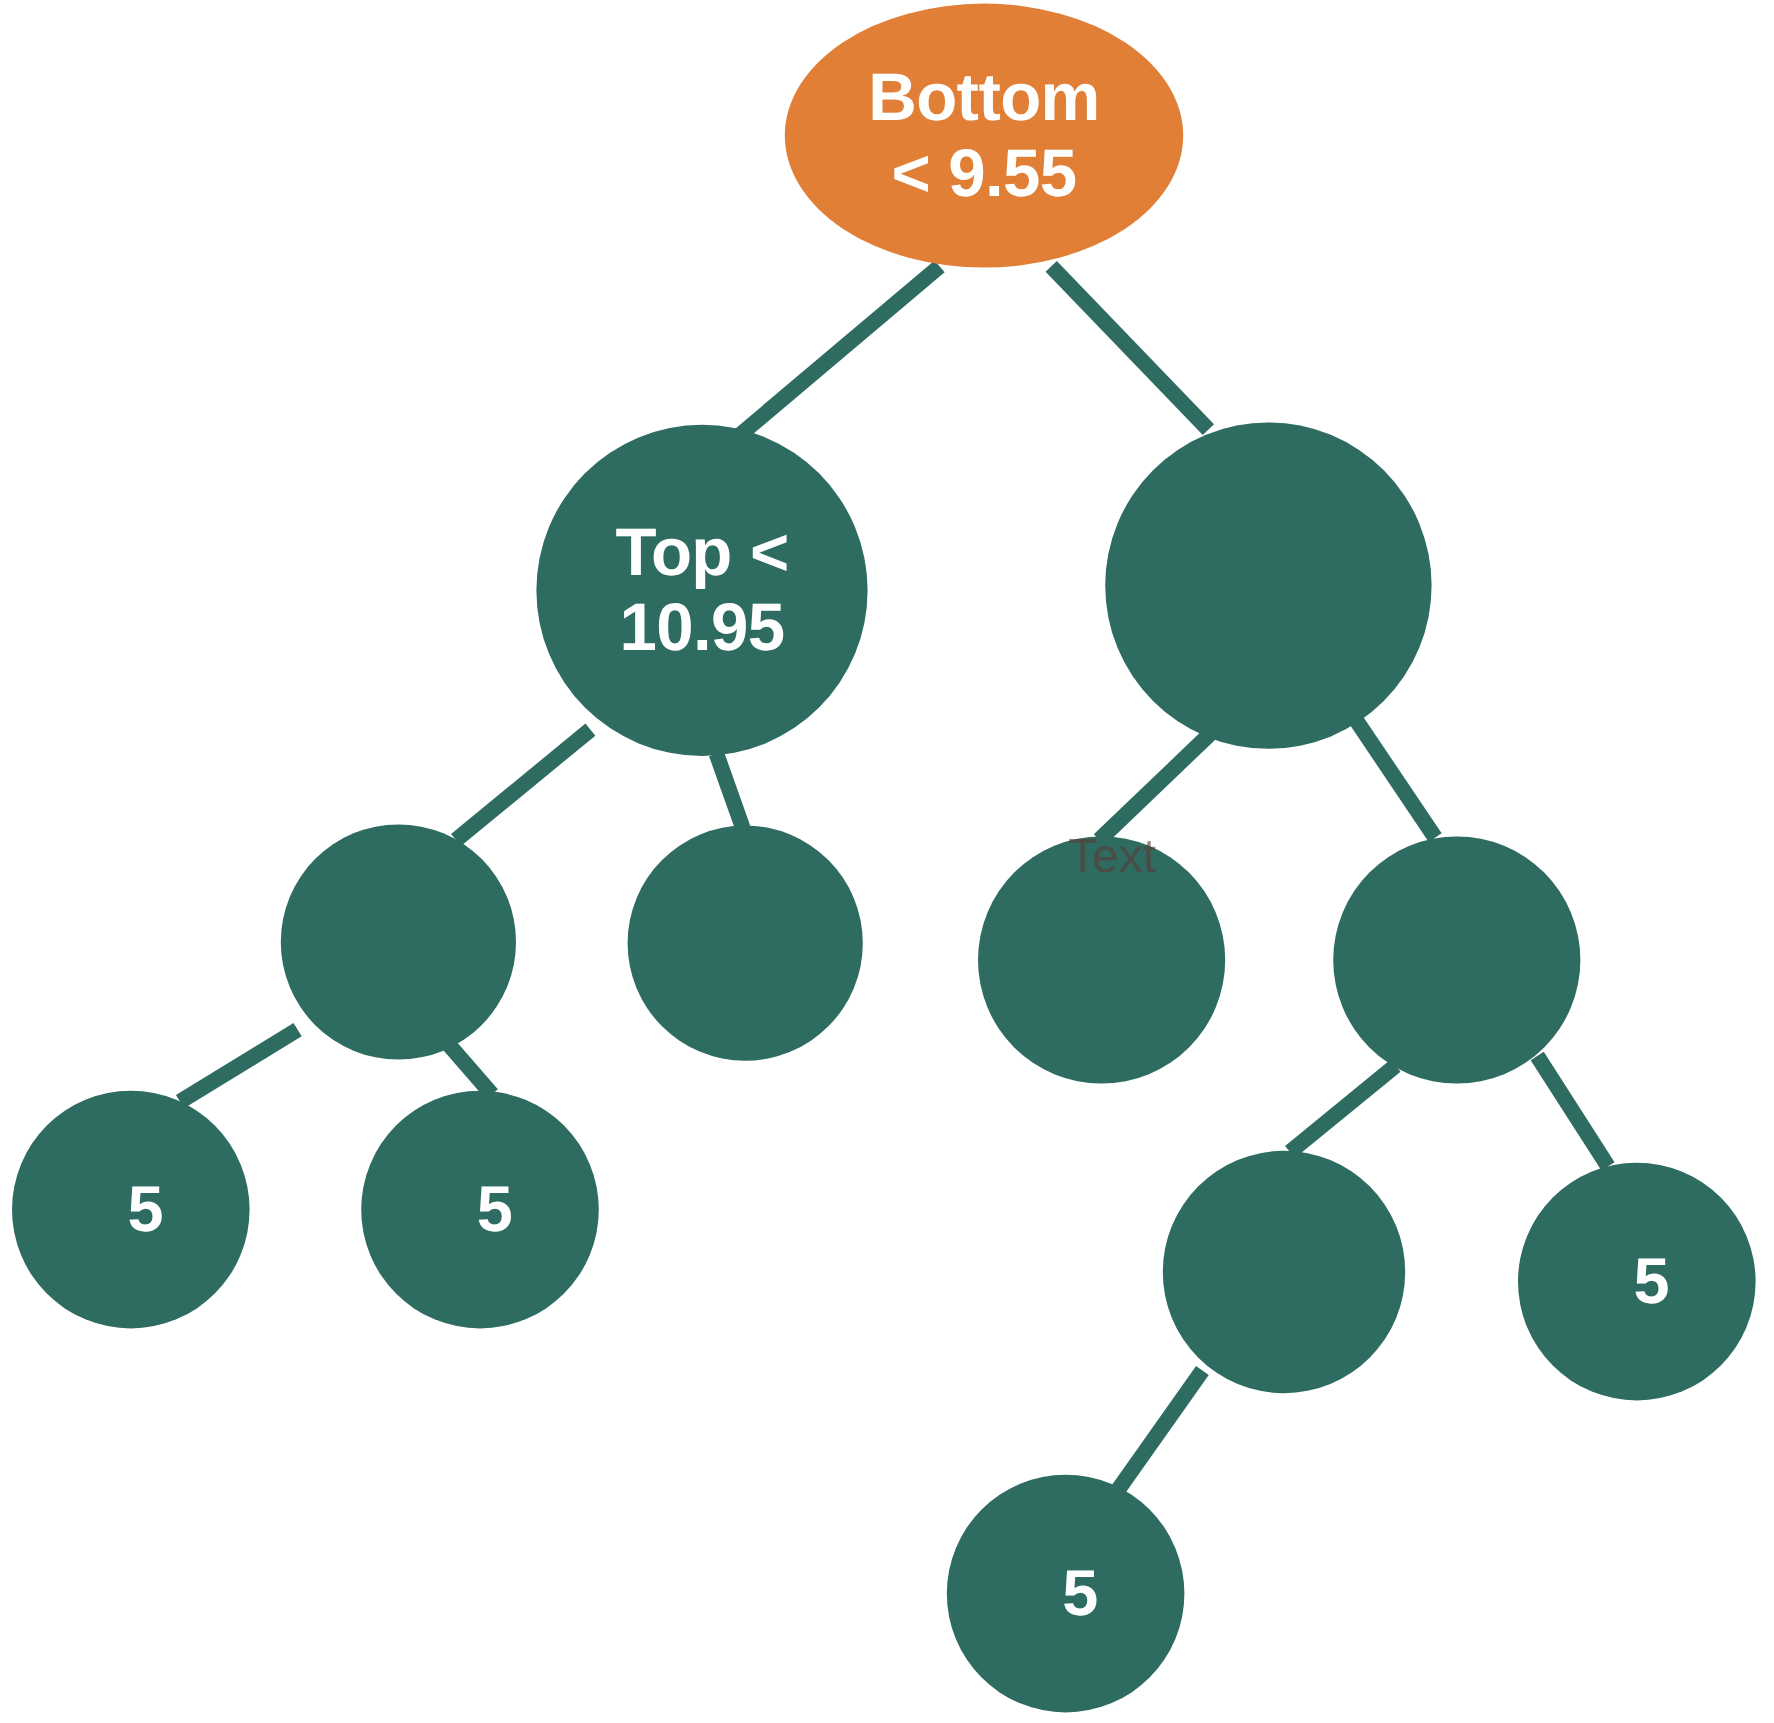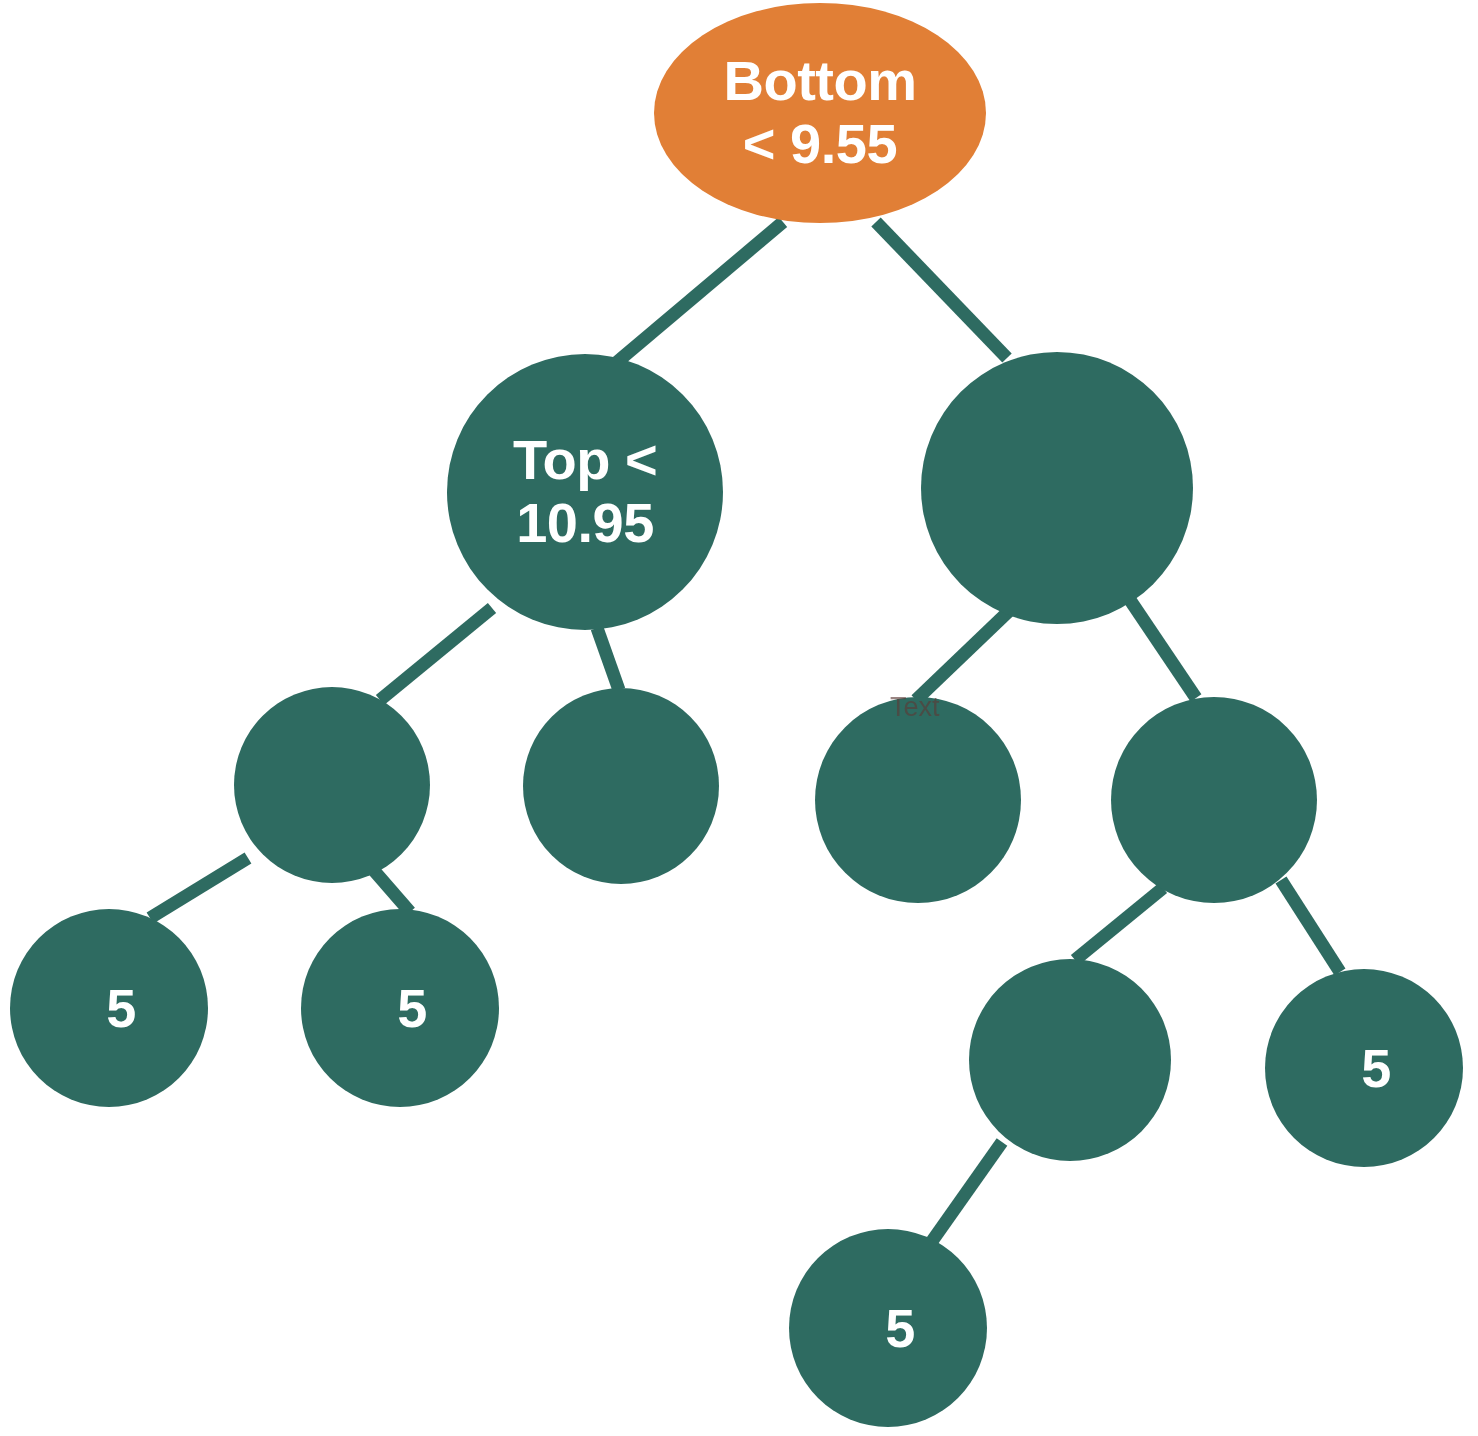--- a/index.html
+++ b/index.html
@@ -56,21 +56,21 @@
     font-size: 54px;
   }
   
   .leaf-shift {
     transform: translateX(12px);
   }
   .text-placeholder {
     position: absolute;
     color: #5c3a36;
     opacity: 0.62;
-    font-size: 27px;
+    font-size: 40px;
     font-weight: normal;
     letter-spacing: 0px;
     z-index: 3;
     pointer-events: none;
     white-space: nowrap;
   }
 </style>
 </head>
 <body>
 

